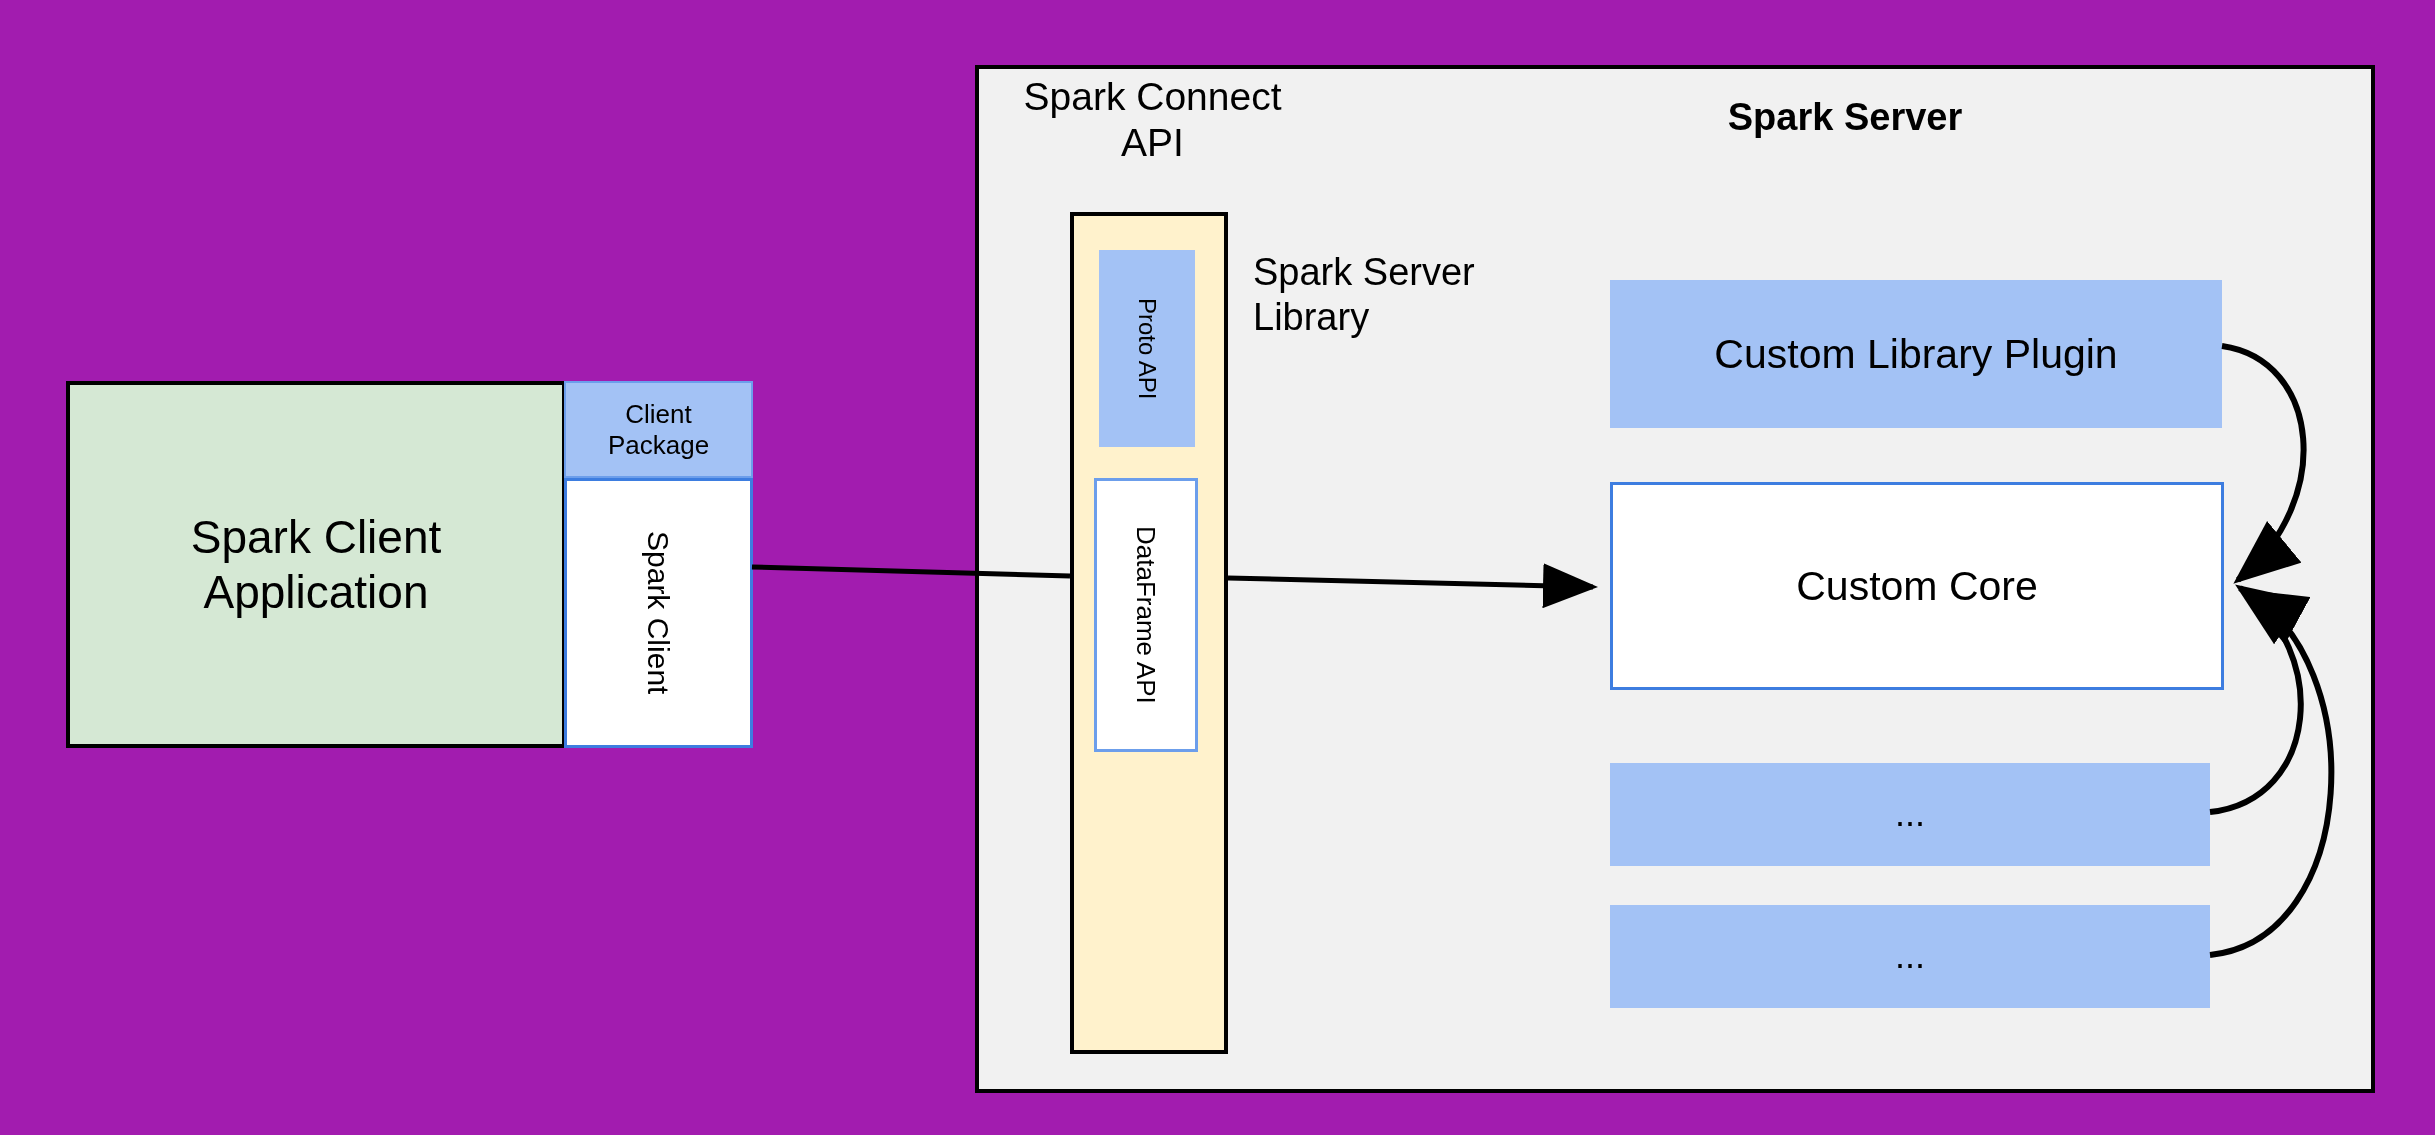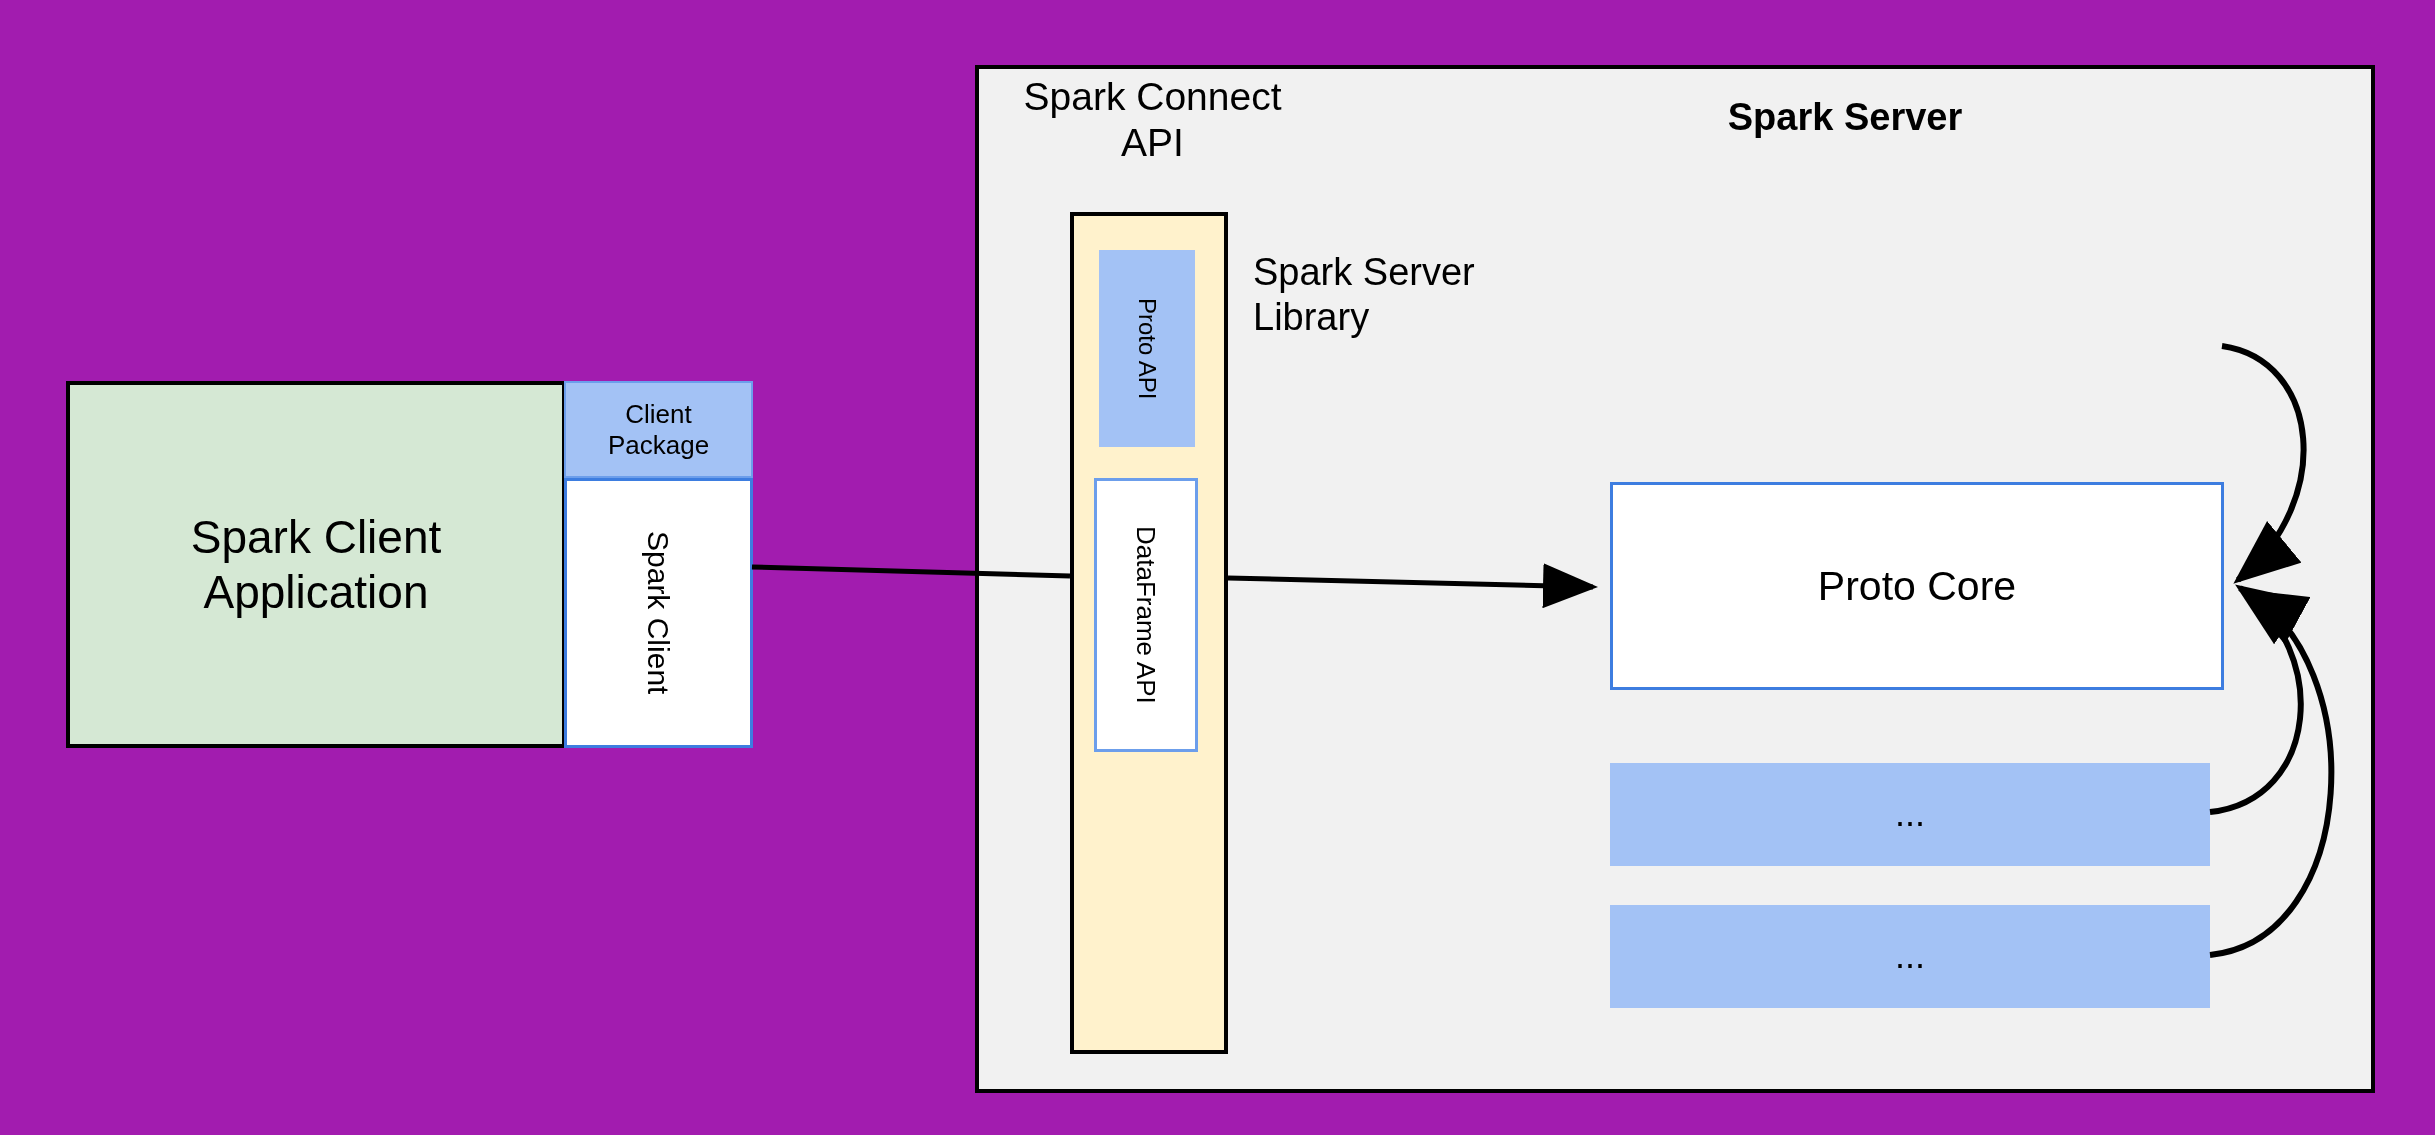--- a/index.html
+++ b/index.html
@@ -203,22 +203,23 @@
 Library</div>
 
   <div class="box" id="proto-api">
     <span class="vert-text">Proto API</span>
   </div>
 
   <div class="box" id="dataframe-api">
     <span class="vert-text">DataFrame API</span>
   </div>
 
-
-  <div class="box" id="spark-core">Proto Core</div>
+  <div class="box" id="custom-library-plugin">Custom Library Plugin</div>
+
+  <div class="box" id="spark-core">Custom Core</div>
 
   <div class="box" id="dots-1">...</div>
 
   <div class="box" id="dots-2">...</div>
 
   <div class="box" id="client-app" style="white-space: pre-line;">Spark Client
 Application</div>
 
   <div class="box" id="client-package" style="white-space: pre-line;">Client
 Package</div>

